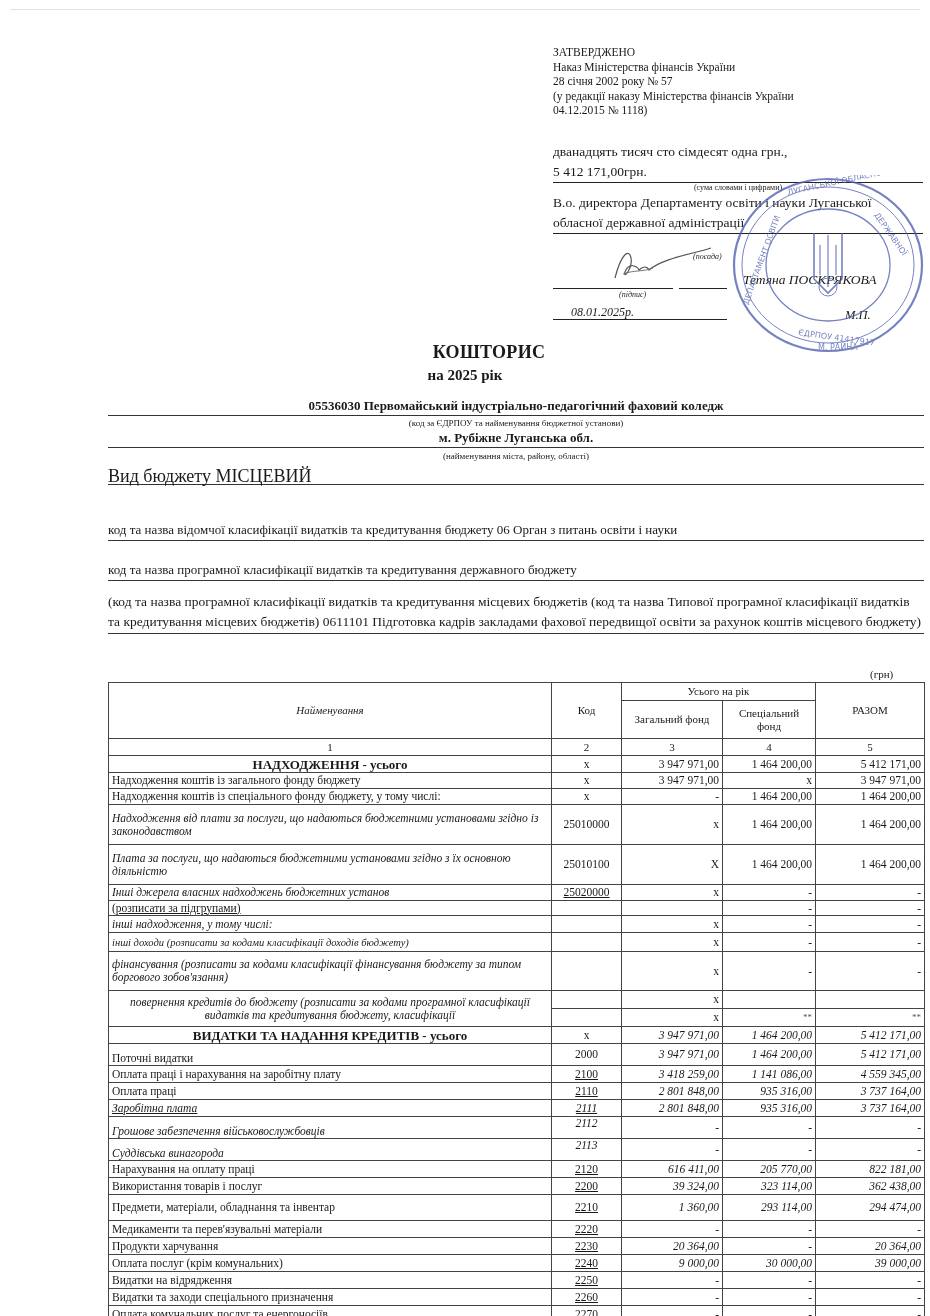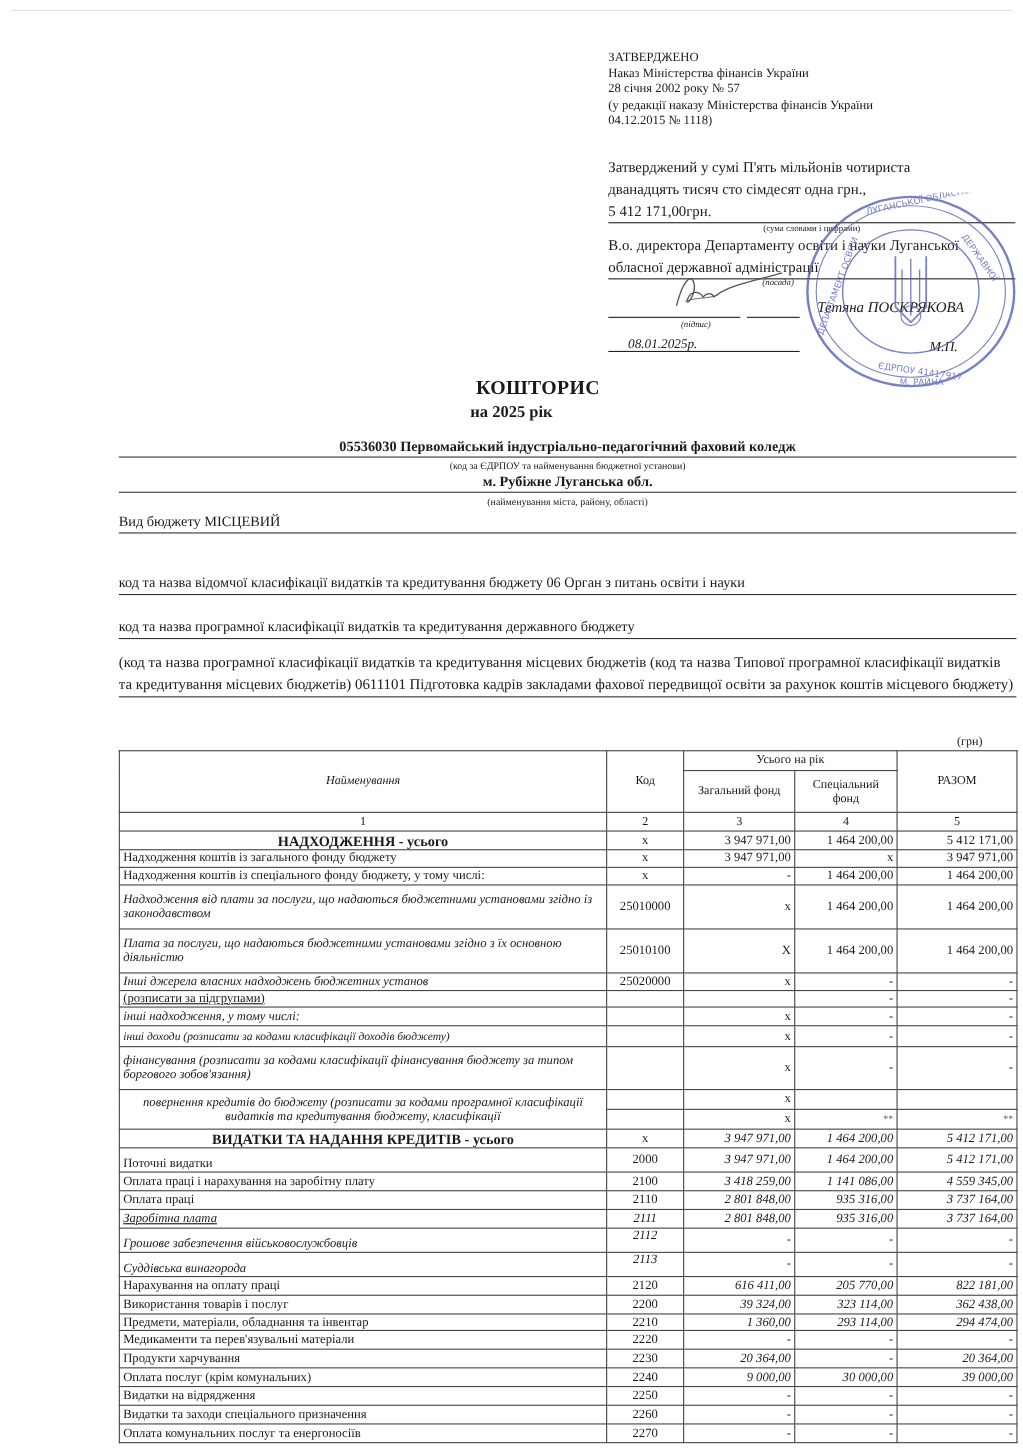--- a/index.html
+++ b/index.html
@@ -24,58 +24,57 @@
 
   
   .title { position: absolute; left: 0; width: 930px; text-align: center; font-weight: bold; }
   .t1 { top: 342px; font-size: 18px; letter-spacing: 0.3px; padding-left: 48px; }
   .t2 { top: 367px; font-size: 15px; }
   .org { position: absolute; left: 108px; width: 816px; text-align: center; }
   .org-name { top: 398px; font-size: 13px; font-weight: bold; height: 18px; border-bottom: 1.5px solid #333; }
   .org-cap { top: 418px; font-size: 9px; }
   .city-name { top: 430px; font-size: 13px; font-weight: bold; height: 18px; border-bottom: 1.5px solid #333; }
   .city-cap { top: 451px; font-size: 9px; }
-  .budget-type { position: absolute; left: 108px; top: 466px; width: 816px; height: 19px; font-size: 13px; border-bottom: 1.5px solid #333; white-space: nowrap; }
+  .budget-type { position: absolute; left: 108px; top: 466px; width: 816px; height: 19px; font-size: 18px; border-bottom: 1.5px solid #333; white-space: nowrap; }
   .class-line { position: absolute; left: 108px; width: 816px; font-size: 13px; border-bottom: 1.5px solid #333; white-space: nowrap; }
   .cl1 { top: 522px; height: 19px; }
   .cl2 { top: 562px; height: 19px; }
   .cl3 { top: 592px; font-size: 13.5px; line-height: 20px; white-space: normal; padding-bottom: 1px; }
 
   .unit { position: absolute; left: 870px; top: 668px; font-size: 11px; }
 
   
   table.budget { position: absolute; left: 108px; top: 682px; width: 816px; border-collapse: collapse; table-layout: fixed; font-size: 11.5px; }
   table.budget td, table.budget th { border: 1px solid #444; padding: 0 3px; vertical-align: middle; line-height: 13px; }
   table.budget th { font-weight: normal; text-align: center; font-size: 11px; }
   th.name-h { font-style: italic; font-weight: bold; }
   td.num { text-align: right; white-space: nowrap; }
   td.code { text-align: center; white-space: nowrap; }
   tr.bold td.name { font-weight: bold; text-align: center; font-size: 13px; }
   .it td.name, .it td.code { font-style: italic; }
   .itnum td.num { font-style: italic; }
   td.name { white-space: nowrap; overflow: hidden; }
   td.wrap { white-space: normal; line-height: 19px; }
   td.indent { text-align: center; white-space: normal; line-height: 19px; }
-  .ucode { }
+  .ucode { text-decoration: underline; }
 </style>
 </head>
 <body>
 
 <div class="topline"></div>
 
 <div class="approval">
   <div>ЗАТВЕРДЖЕНО</div>
   <div>Наказ Міністерства фінансів України</div>
   <div>28 січня 2002 року № 57</div>
   <div>(у редакції наказу Міністерства фінансів України</div>
   <div>04.12.2015 № 1118)</div>
 </div>
 
 <div class="approved-sum">
-  <div class="line">Затверджений у сумі П'ять мільйонів чотириста</div>
   <div class="line">дванадцять тисяч сто сімдесят одна грн.,</div>
   <div class="line uline">5 412 171,00грн.</div>
   <div class="caption">(сума словами і цифрами)</div>
   <div class="line">В.о. директора Департаменту освіти і науки Луганської</div>
   <div class="line uline">обласної державної адміністрації</div>
 </div>
 
 <div class="sign-area">
   <div class="caption" style="position:absolute;left:140px;top:4px;">(посада)</div>
   <svg class="sig-scribble" viewBox="0 0 110 40">
@@ -291,21 +290,21 @@
       <td class="num">205 770,00</td>
       <td class="num">822 181,00</td>
     </tr>
     <tr class="itnum" style="height:17px">
       <td class="name">Використання товарів і послуг</td>
       <td class="code ucode">2200</td>
       <td class="num">39 324,00</td>
       <td class="num">323 114,00</td>
       <td class="num">362 438,00</td>
     </tr>
-    <tr class="itnum" style="height:15px">
+    <tr class="itnum" style="height:26px">
       <td class="name">Предмети, матеріали, обладнання та інвентар</td>
       <td class="code ucode">2210</td>
       <td class="num">1 360,00</td>
       <td class="num">293 114,00</td>
       <td class="num">294 474,00</td>
     </tr>
     <tr class="itnum" style="height:17px">
       <td class="name">Медикаменти та перев'язувальні матеріали</td>
       <td class="code ucode">2220</td>
       <td class="num">-</td>

